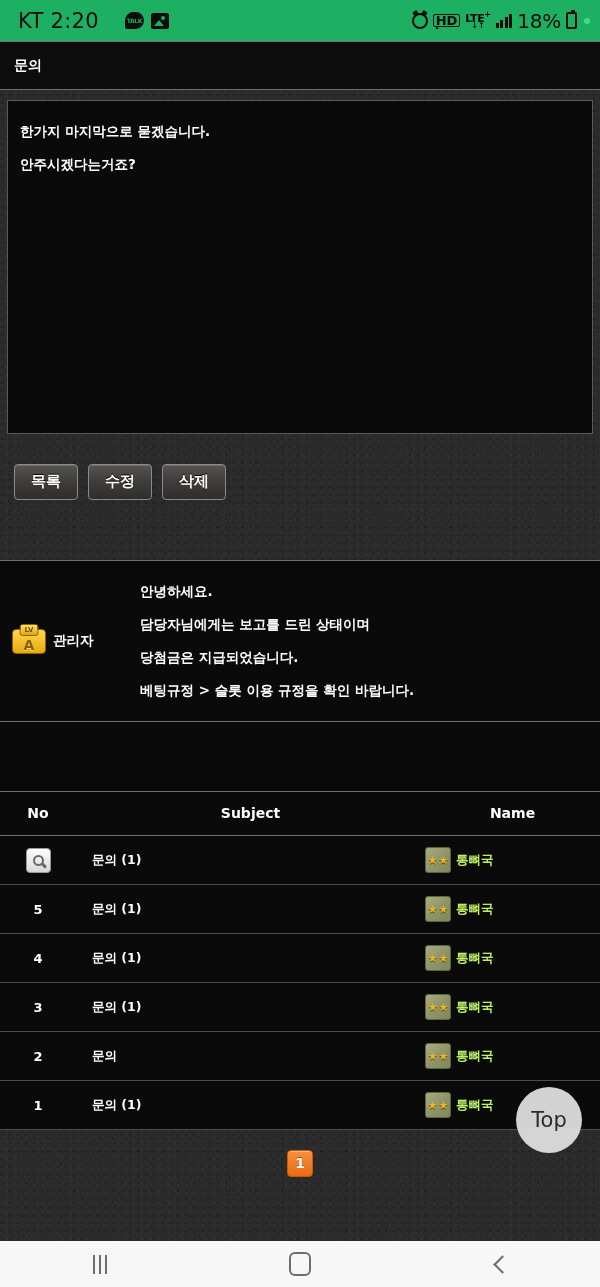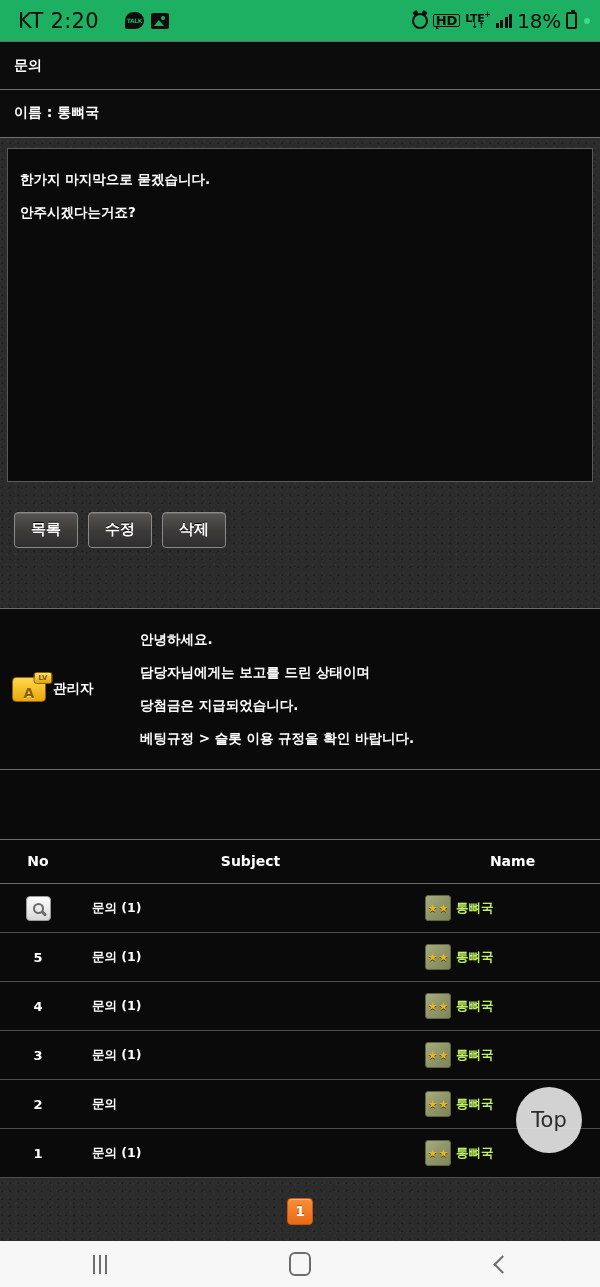--- a/index.html
+++ b/index.html
@@ -130,21 +130,21 @@
   .lvl-badge {
     width: 34px; height: 25px; position: relative; flex: none;
     background: linear-gradient(#ffd84d, #e8a80d);
     border-radius: 4px; border: 1px solid #8d6000;
     display: flex; align-items: flex-end; justify-content: center;
   }
   .lvl-badge .lv {
     position: absolute; top: -6px; left: 50%; transform: translateX(-50%);
     background: linear-gradient(#ffe16b, #dfa510); color: #7a5200;
     font-size: 7px; font-weight: bold; line-height: 8px;
-    padding: 1px 4px; border-radius: 3px; border:1px solid #8d6000;margin-left:14px;
+    padding: 1px 4px; border-radius: 3px; border:1px solid #8d6000;
   }
   .lvl-badge .a {
     color: #8a5f00; font-size: 14px; font-weight: bold; line-height: 15px;
     text-shadow: 0 1px 0 rgba(255,255,255,.45);
   }
   .reply-author .nm { color:#fff; font-size:13.5px; font-weight:bold; }
   .reply-lines { color:#fff; font-size:13.5px; font-weight:bold; line-height:33px; }
 
   .gap-black { background: #0a0a0a; height: 70px; border-bottom: 1px solid #6e6e6e;}
 
@@ -253,23 +253,20 @@
       <div class="sb-dot"></div>
     </div>
   </div>
 
   <div class="page">
 
     <div class="title-row">
       <div class="t">문의</div>
     </div>
 
-    <div class="name-row">
-      <div class="t">이름 : 통뼈국</div>
-    </div>
 
     <div class="content-wrap">
       <div class="content-box">
         <div>한가지 마지막으로 묻겠습니다.</div>
         <div>안주시겠다는거죠?</div>
       </div>
     </div>
 
     <div class="btn-row">
       <button class="btn">목록</button>

